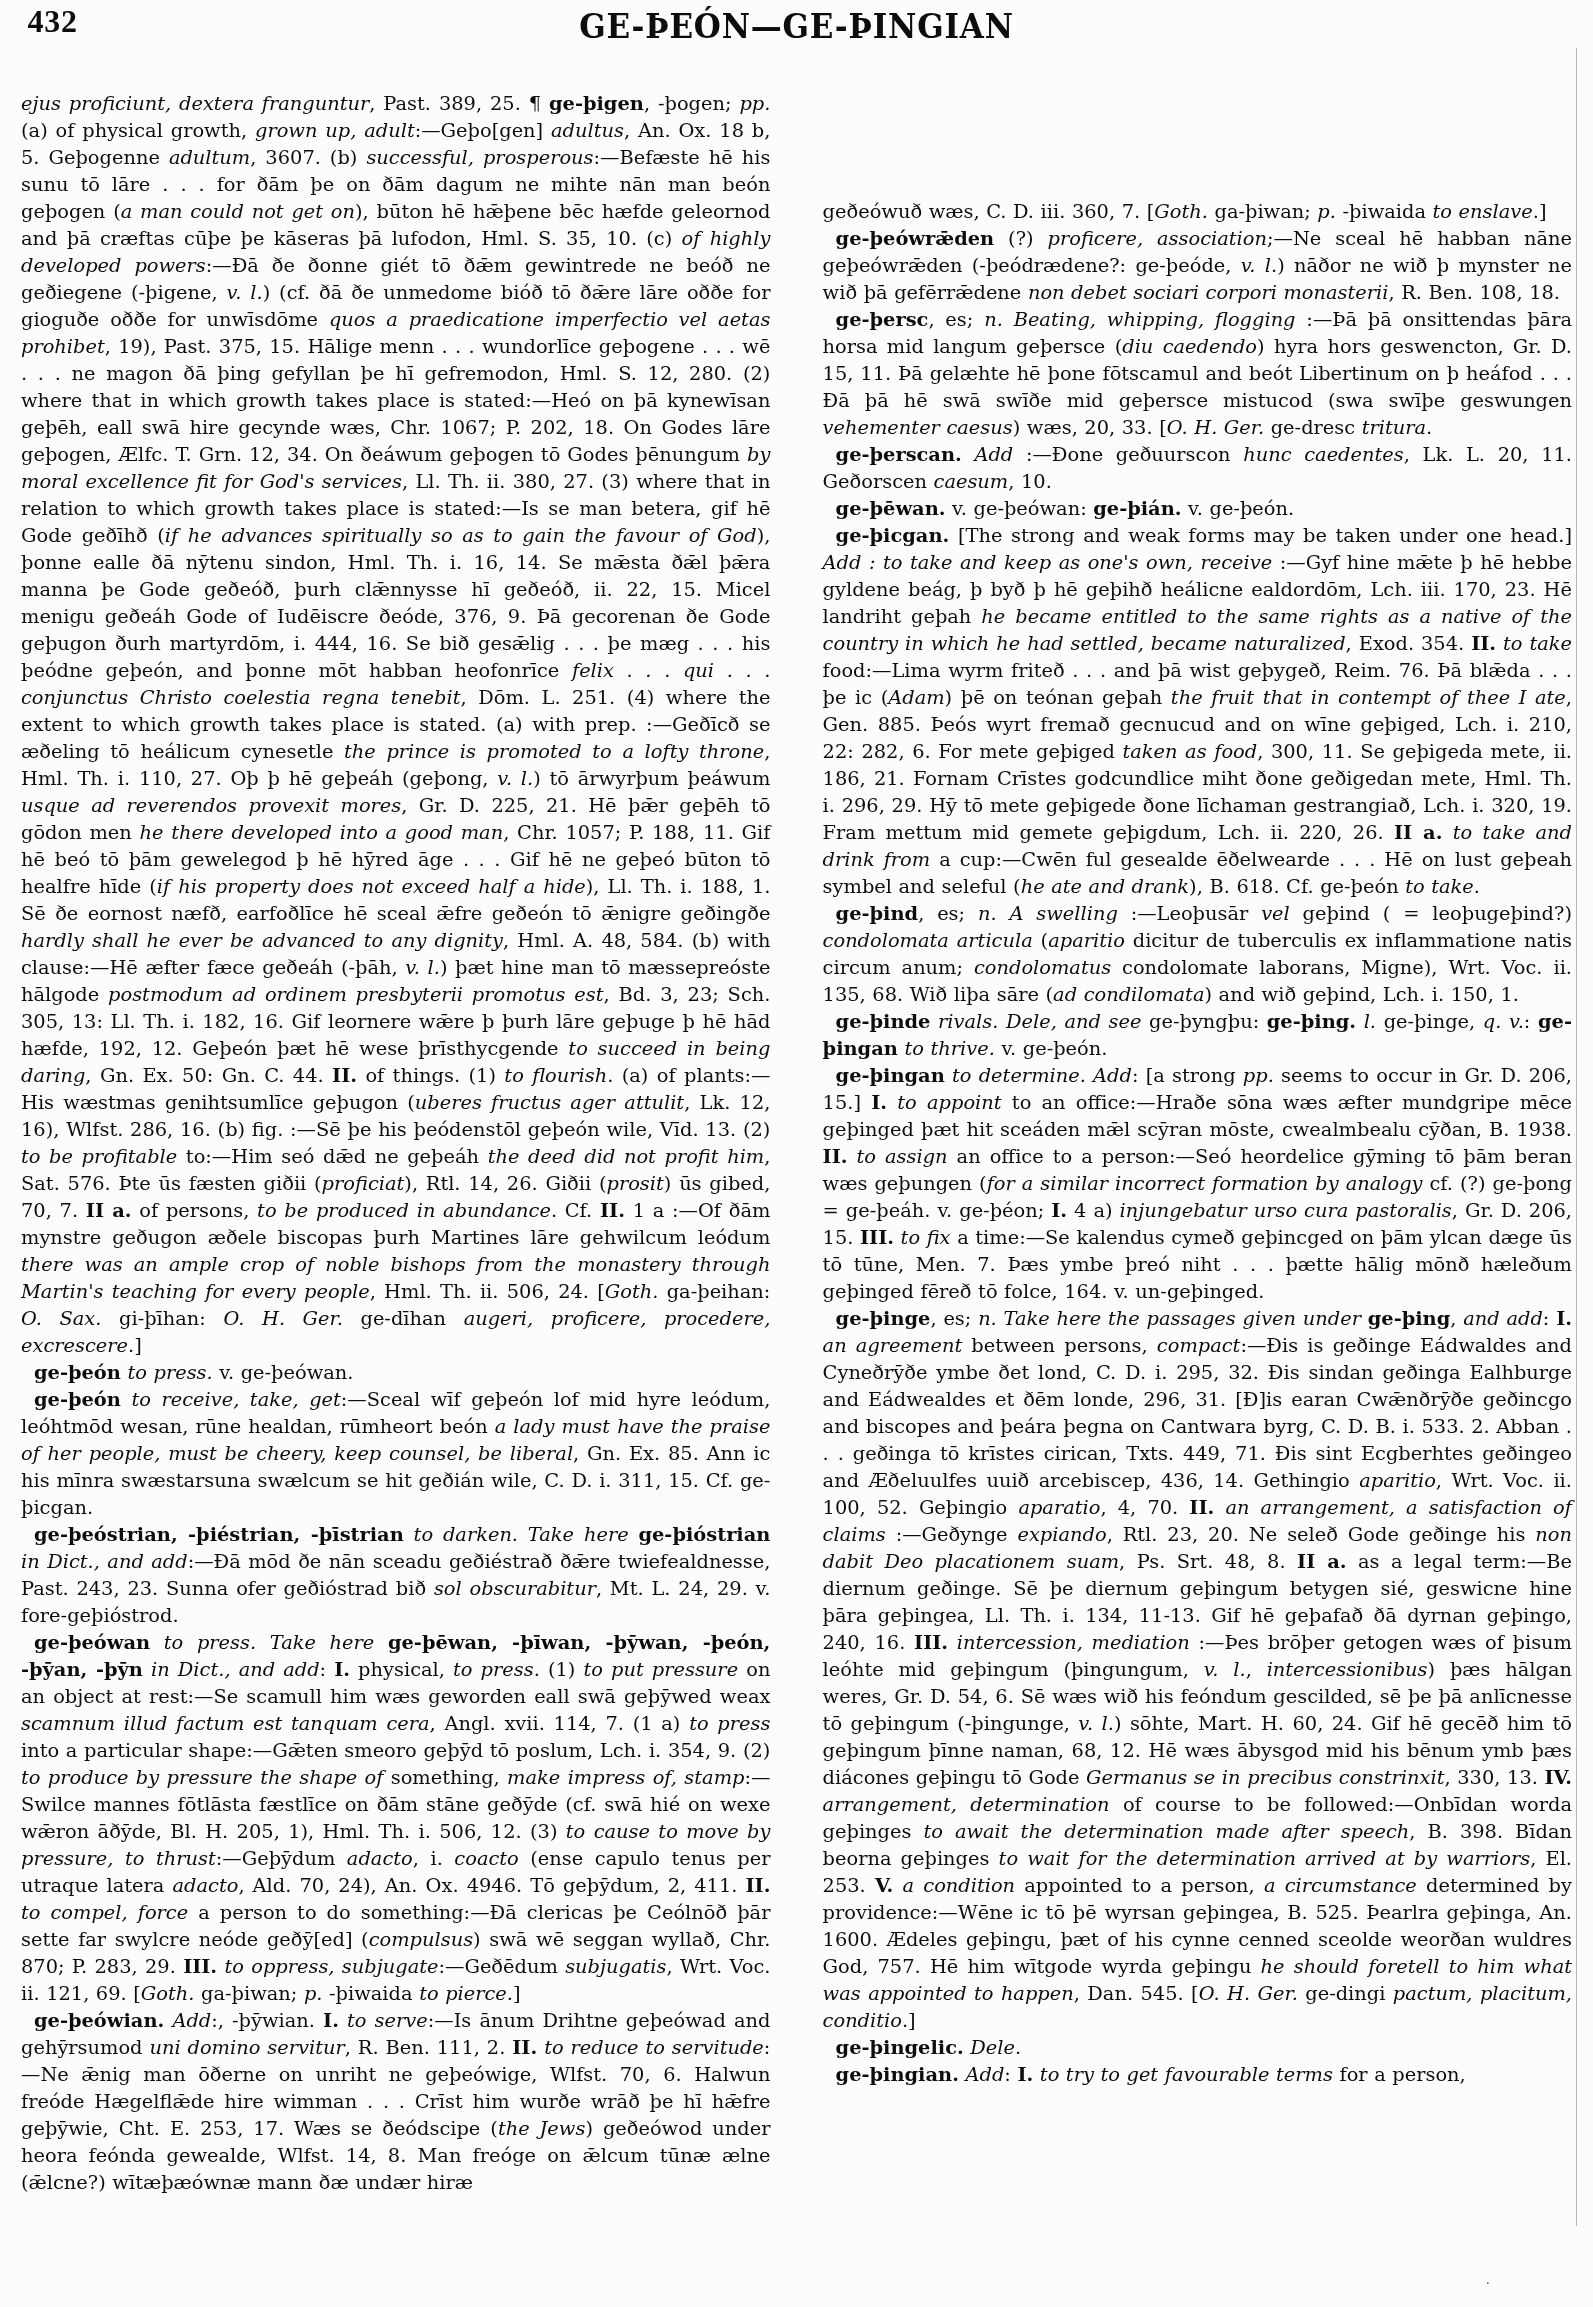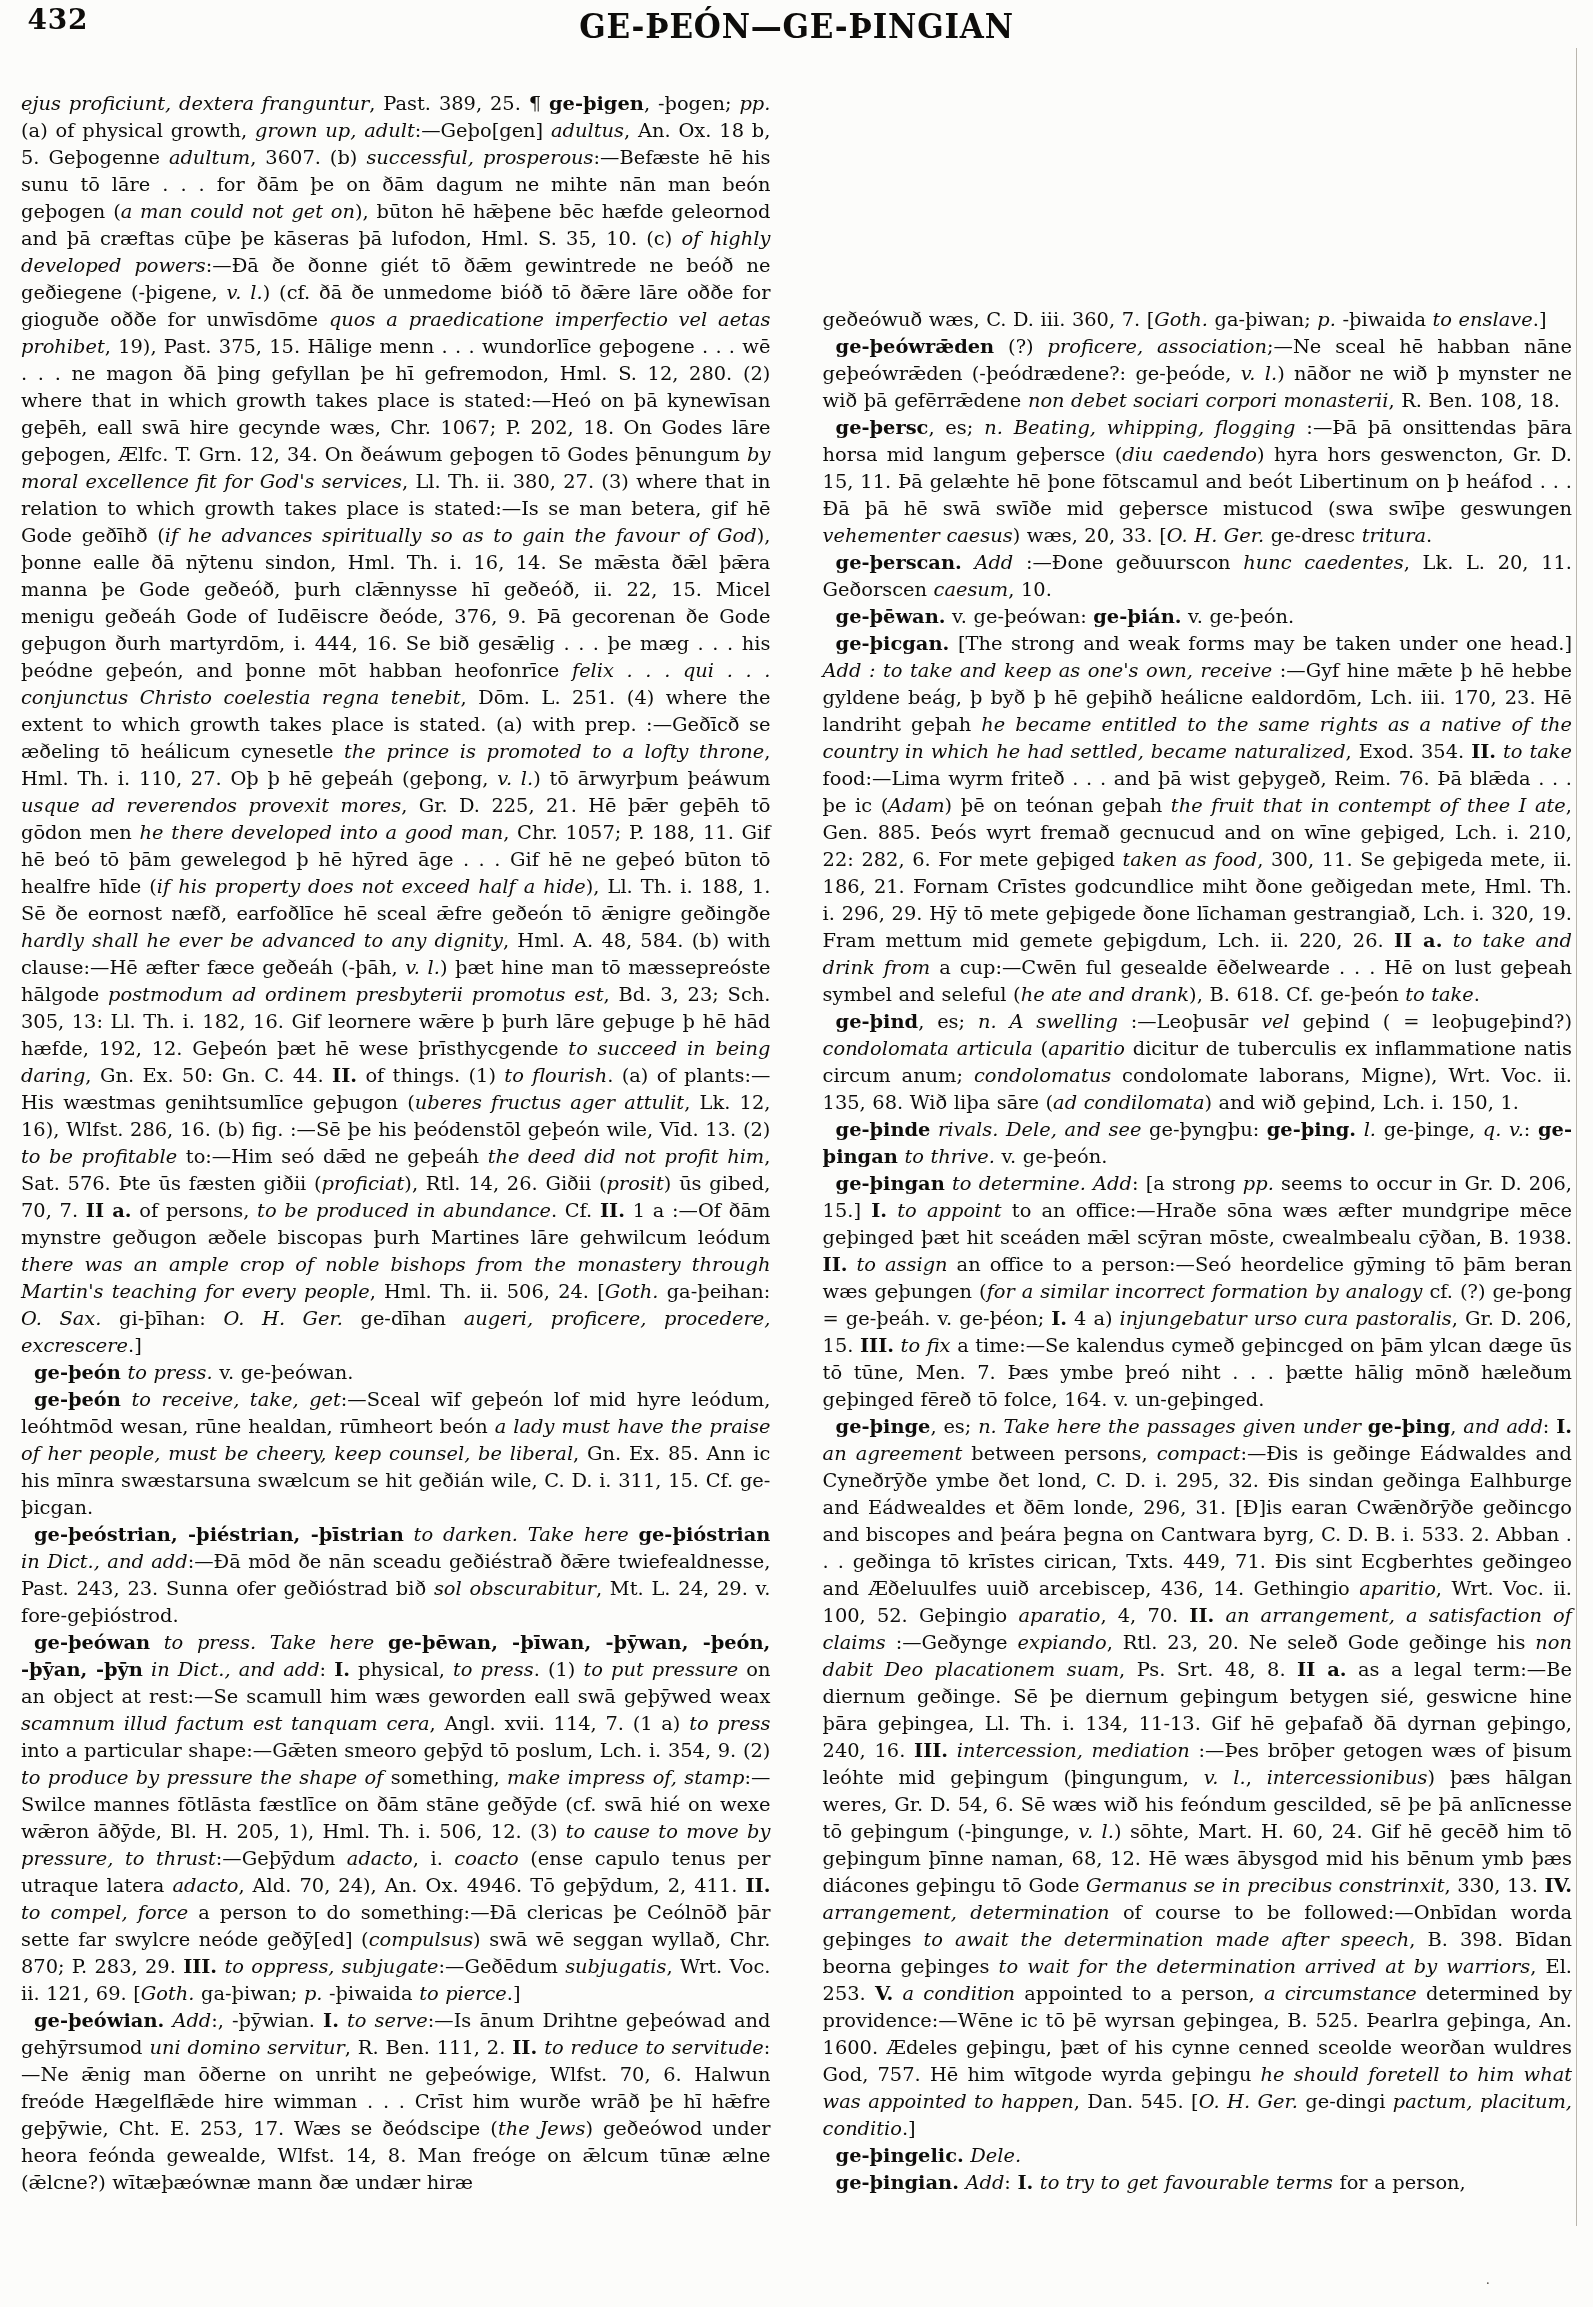--- a/index.html
+++ b/index.html
@@ -13,37 +13,38 @@
     color: #0e0d0b;
     font-family: "DejaVu Serif", "Liberation Serif", serif;
   }
   .page-header {
     position: relative;
     height: 90px;
   }
   .page-number {
     position: absolute;
     left: 27.4px; top: 3.2px;
-    font-size: 28px;
+    font-size: 32px;
     font-weight: 700;
     letter-spacing: 0.8px;
+    font-family: Liberation Serif, serif;
   }
   .page-title {
     margin: 0;
     padding-top: 8px;
     text-align: center;
     font-size: 31px;
     font-weight: 700;
     letter-spacing: 0.8px;
     transform: scaleY(1.08);
   }
   .columns {
     display: flex;
     padding: 0 21px;
-    align-items: flex-end;
+    align-items: center;
   }
   .col {
     width: 755px;
     text-align: justify;
   }
   .col-divider {
     width: 0;
     border-left: 1.6px solid #2f2d2a;
     margin: 3.2px 4px 32px 9.7px;
   }

